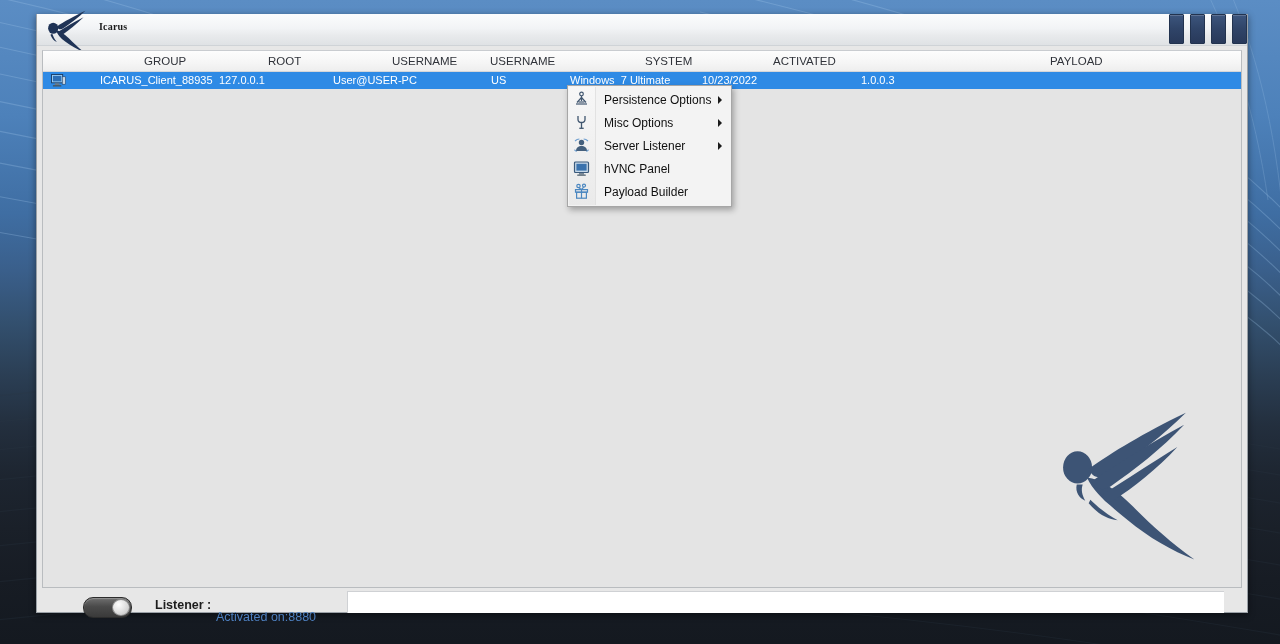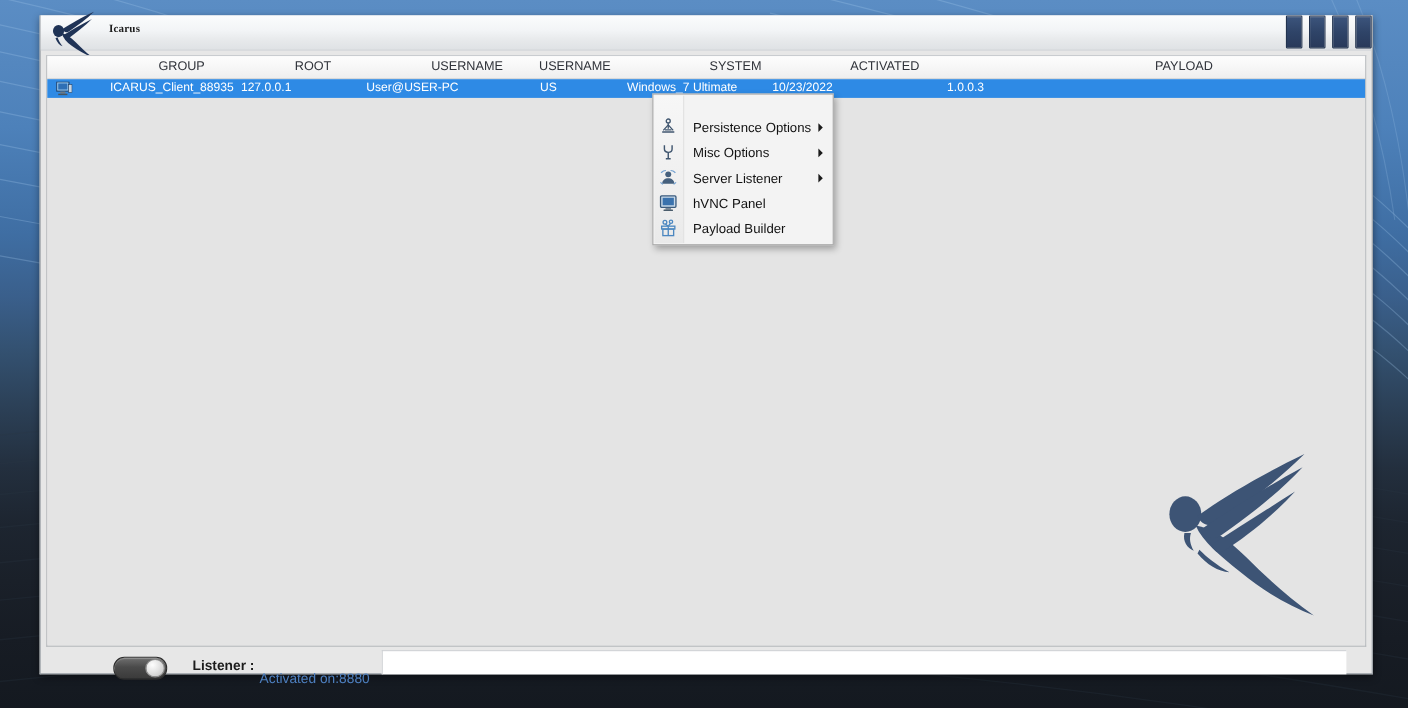--- a/index.html
+++ b/index.html
@@ -140,21 +140,20 @@
     width: 876px; height: 21px;
     background: #ffffff;
     border: 1px solid #cfd1d4;
     border-right: none; border-bottom: none;
   }
   #statusbar {
     position: absolute;
     left: 0; top: 572px;
     width: 1210px; height: 26px;
     background: transparent;
-    margin-left: 20px;
   }
   #listener-toggle {
     position: absolute;
     left: 46px; top: 11px;
     width: 47px; height: 19px;
     border-radius: 10px;
     background: linear-gradient(180deg,#6f6f6f 0%, #4a4a4a 45%, #3a3a3a 100%);
     border: 1px solid #2c2c2c;
     box-shadow: inset 0 1px 1px rgba(255,255,255,.25);
   }
@@ -176,26 +175,26 @@
   #listener-status {
     position: absolute;
     left: 179px; top: 24px;
     font-size: 12.5px;
     color: #4d7fbf;
   }
 
   
   #context-menu {
     position: absolute;
-    left: 593px; top: 85px;
+    left: 567px; top: 85px;
     width: 163px;
     background: #f3f3f3;
     border: 1px solid #a6a6a6;
     box-shadow: 2px 3px 6px rgba(0,0,0,.30);
-    padding: 18px 0 3px 0;
+    padding: 2px 0 3px 0;
   }
   #context-menu::before {
     content: "";
     position: absolute;
     left: 1px; top: 1px; bottom: 1px;
     width: 26px;
     background: linear-gradient(180deg,#f7f7f7,#eaeaea);
     border-right: 1px solid #e2e2e2;
   }
   .menu-item {

